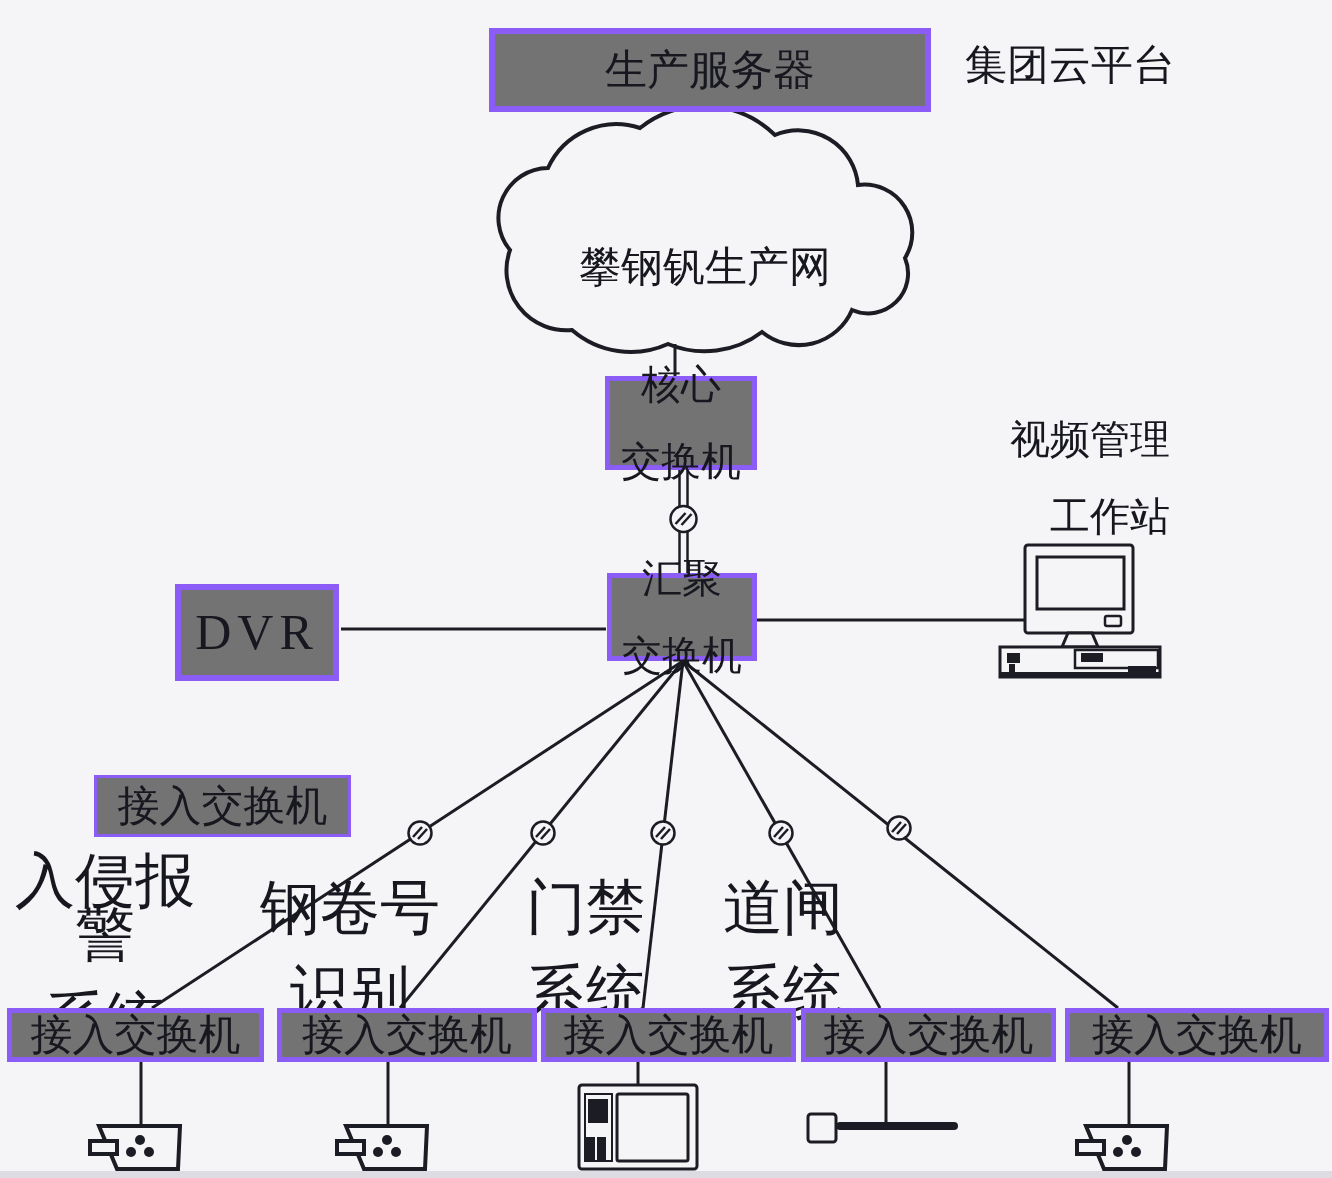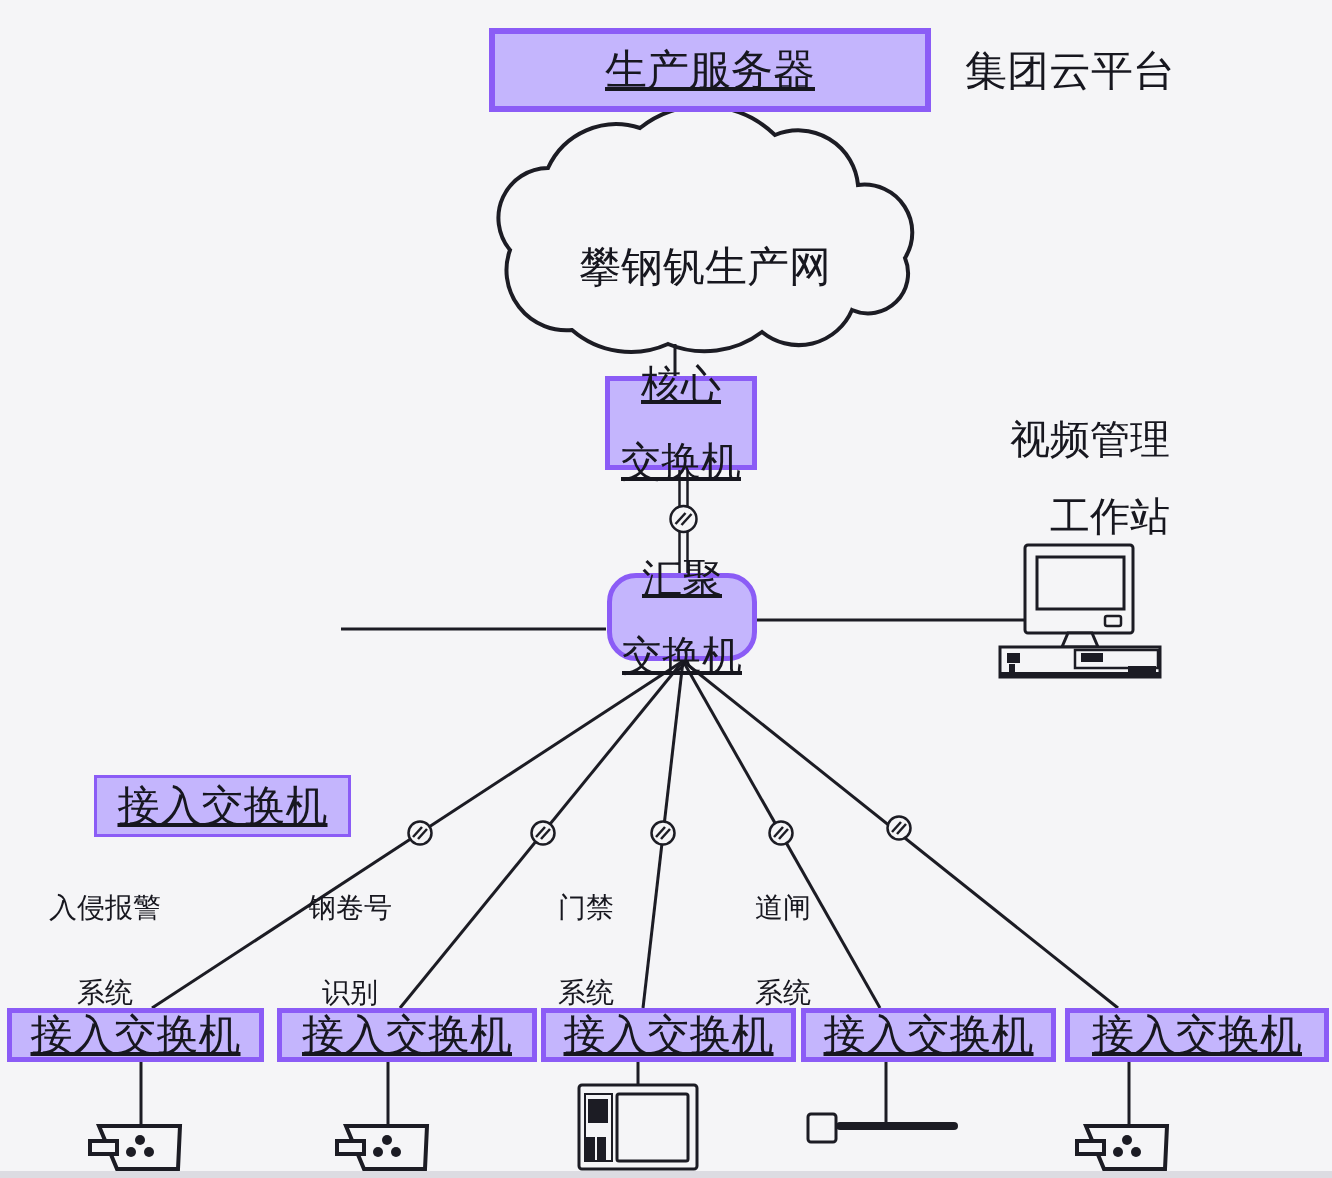--- a/index.html
+++ b/index.html
@@ -12,27 +12,27 @@
     overflow:hidden;
   }
   #wires{position:absolute;left:0;top:0;}
   .node{
     position:absolute;
     display:flex;align-items:center;justify-content:center;
     text-align:center;
     box-sizing:border-box;
     line-height:1.15;
   }
-  .box{border:5px solid #8b5cf6;background:#c4b5fd;text-decoration:underline;}
+  .box{border:5px solid #8b5cf6;background:#737373;}
   .thick{border-width:6px;}
   .t42{font-size:42px;}
   .t40{font-size:40px;}
   .t50{font-size:50px;letter-spacing:6px;}
   .twolines{flex-direction:column;gap:31px;}
-  .sys-label{font-size:28px;line-height:54px;}
+  .sys-label{font-size:60px;line-height:54px;}
   .bottom-strip{
     position:absolute;left:0;top:1171px;width:1332px;height:7px;
     background:#dcdce2;
   }
 </style>
 </head>
 <body>
 
 <div id="stage">
 
@@ -158,35 +158,38 @@
     <g>
       <rect x="808" y="1114" width="28" height="28" rx="3" fill="#f5f5f7" stroke="#1c1c24" stroke-width="3"></rect>
       <rect x="836" y="1122" width="122" height="8" rx="4" fill="#1c1c24"></rect>
     </g>
   </svg>
 
   <div class="node box thick t42" style="left:489px;top:28px;width:442px;height:84px;">
     <span>生产服务器</span>
   </div>
 
-  <div class="node t42" style="left:944px;top:46px;width:252px;height:50px;">集团云平台</div>
+  <div class="node t42" style="left:944px;top:40px;width:252px;height:50px;">集团云平台</div>
 
   <div class="node t42" style="left:500px;top:216px;width:410px;height:52px;margin-top:25px;">攀钢钒生产网</div>
 
 
   <div class="node box twolines t40" style="left:605px;top:376px;width:152px;height:94px;">
     <div>核心</div>
     <div>交换机</div>
   </div>
 
-  <div class="node box twolines t40" style="left:607px;top:573px;width:150px;height:88px;border-radius:29px;">
+  <div class="node box twolines t40" style="left:607px;top:573px;width:150px;height:88px;">
     <div>汇聚</div>
     <div>交换机</div>
   </div>
 
+  <div class="node box thick t50" style="left:175px;top:584px;width:164px;height:97px;">
+    <span>DVR</span>
+  </div>
 
   <div class="node twolines t40" style="left:960px;top:428px;width:210px;height:100px;align-items:flex-end;">
     <div>视频管理</div>
     <div>工作站</div>
   </div>
 
   <div class="node box t42" style="left:94px;top:775px;width:257px;height:62px;border-width:3px;">接入交换机</div>
 
   <div class="node twolines sys-label" style="left:10px;top:894px;width:190px;height:112px;">
     <div>入侵报警</div>

